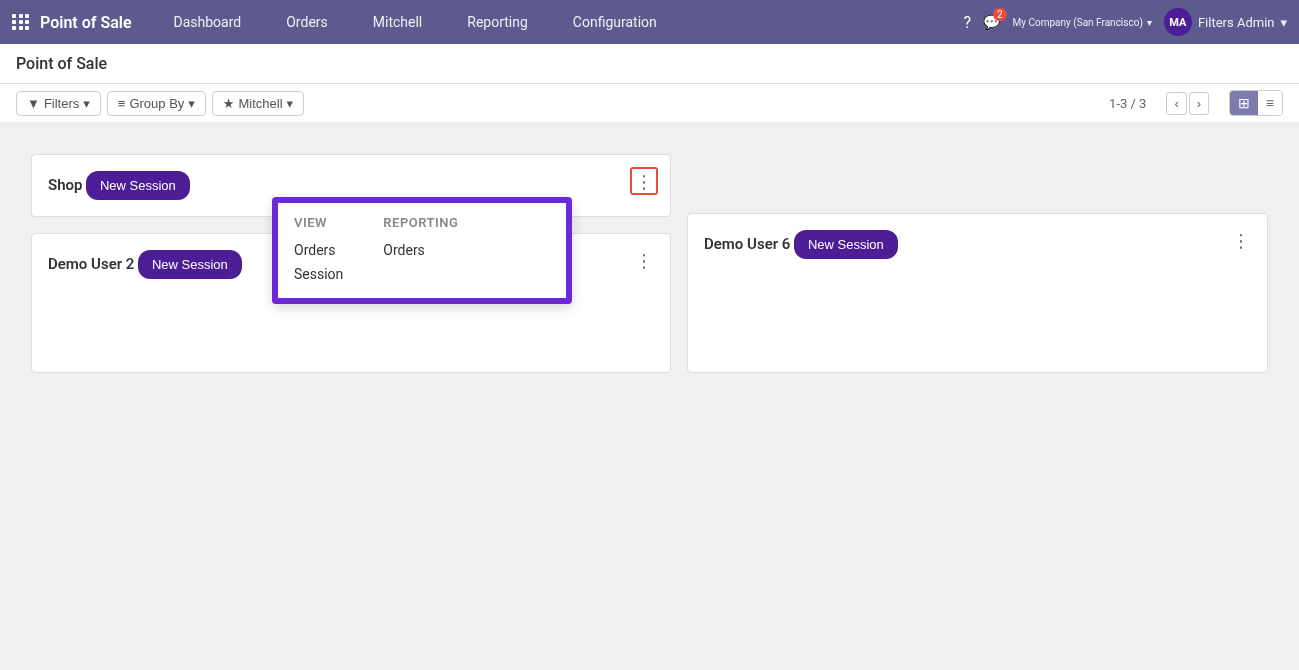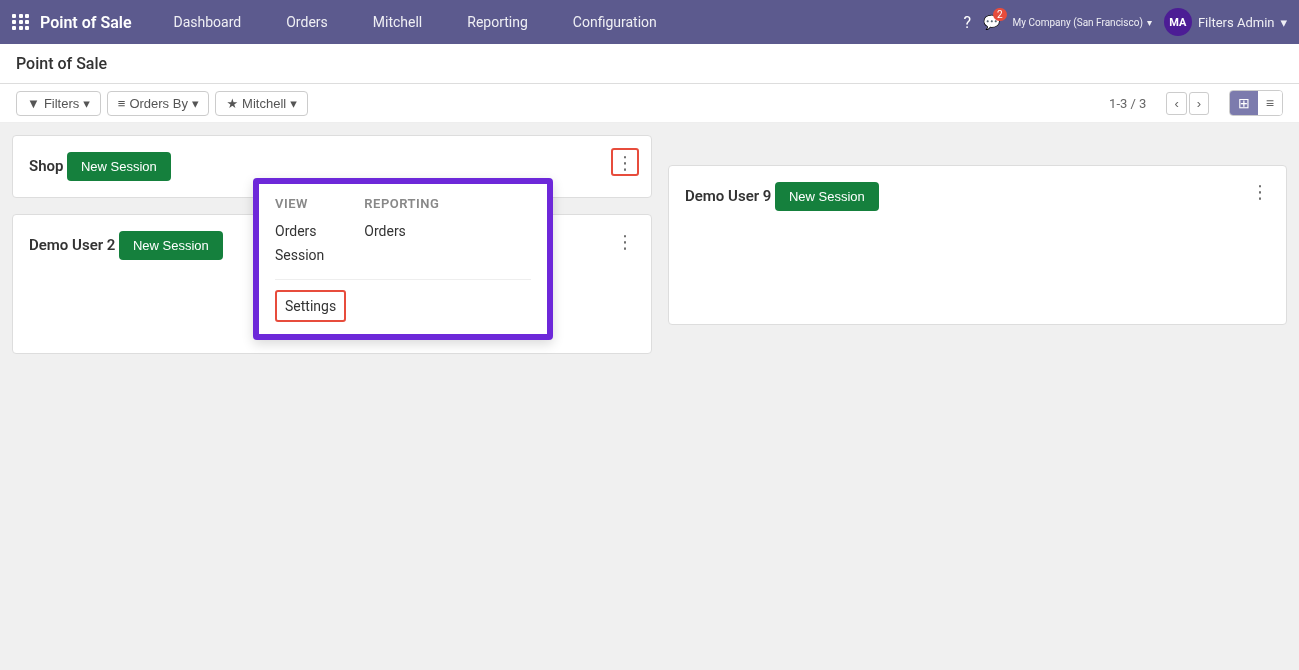--- a/index.html
+++ b/index.html
@@ -203,24 +203,24 @@
       color: #666;
       font-size: 14px;
     }
     .view-btn.active {
       background: #7c7bad;
       color: white;
     }
 
     
     .main-content {
-      padding: 12px;
+      padding: 31px;
       display: flex;
       gap: 16px;
-      align-items: center;
+      align-items: flex-end;
     }
 
     
     .pos-card {
       background: white;
       border-radius: 4px;
       border: 1px solid #ddd;
       padding: 16px;
       position: relative;
       width: 640px;
@@ -262,24 +262,24 @@
       cursor: pointer;
       color: #666;
       font-size: 18px;
       width: 28px;
       height: 28px;
       display: flex;
       align-items: center;
       justify-content: center;
     }
     .new-session-btn {
-      background: #15803d;
+      background: #4c1d95;
       color: white;
       border: none;
-      border-radius: 4px;
+      border-radius: 12px;
       padding: 7px 14px;
       font-size: 13px;
       cursor: pointer;
     }
     .dropdown-menu {
       position: absolute;
       top: 42px;
       left: 240px;
       background: white;
       border: 6px solid #6d28d9;
@@ -379,21 +379,21 @@
 
   <div class="filterbar">
     <div class="filterbar-left">
       <button class="filter-btn">
         <span>▼</span>
         <span>Filters</span>
         <span>▾</span>
       </button>
       <button class="filter-btn">
         <span>≡</span>
-        <span>Orders By</span>
+        <span>Group By</span>
         <span>▾</span>
       </button>
       <button class="filter-btn">
         <span>★</span>
         <span>Mitchell</span>
         <span>▾</span>
       </button>
     </div>
     <div class="filterbar-right">
       <span class="pagination-info">1-3 / 3</span>
@@ -423,35 +423,32 @@
             <div>
               <div class="dropdown-col-header">View</div>
               <div class="dropdown-item">Orders</div>
               <div class="dropdown-item">Session</div>
             </div>
             <div>
               <div class="dropdown-col-header">Reporting</div>
               <div class="dropdown-item">Orders</div>
             </div>
           </div>
-          <div class="dropdown-settings">
-            <span class="dropdown-settings-item">Settings</span>
-          </div>
         </div>
       </div>
 
       <div class="pos-card-full-left">
         <span class="card-title">Demo User 2</span>
         <div class="card-menu-btn-plain">⋮</div>
         <button class="new-session-btn">New Session</button>
       </div>
 
     </div>
 
     <div class="pos-card-right">
-      <span class="card-title">Demo User 9</span>
+      <span class="card-title">Demo User 6</span>
       <div class="card-menu-btn-plain">⋮</div>
       <button class="new-session-btn">New Session</button>
     </div>
 
   </div>
 
 </div>
 
 </body></html>

